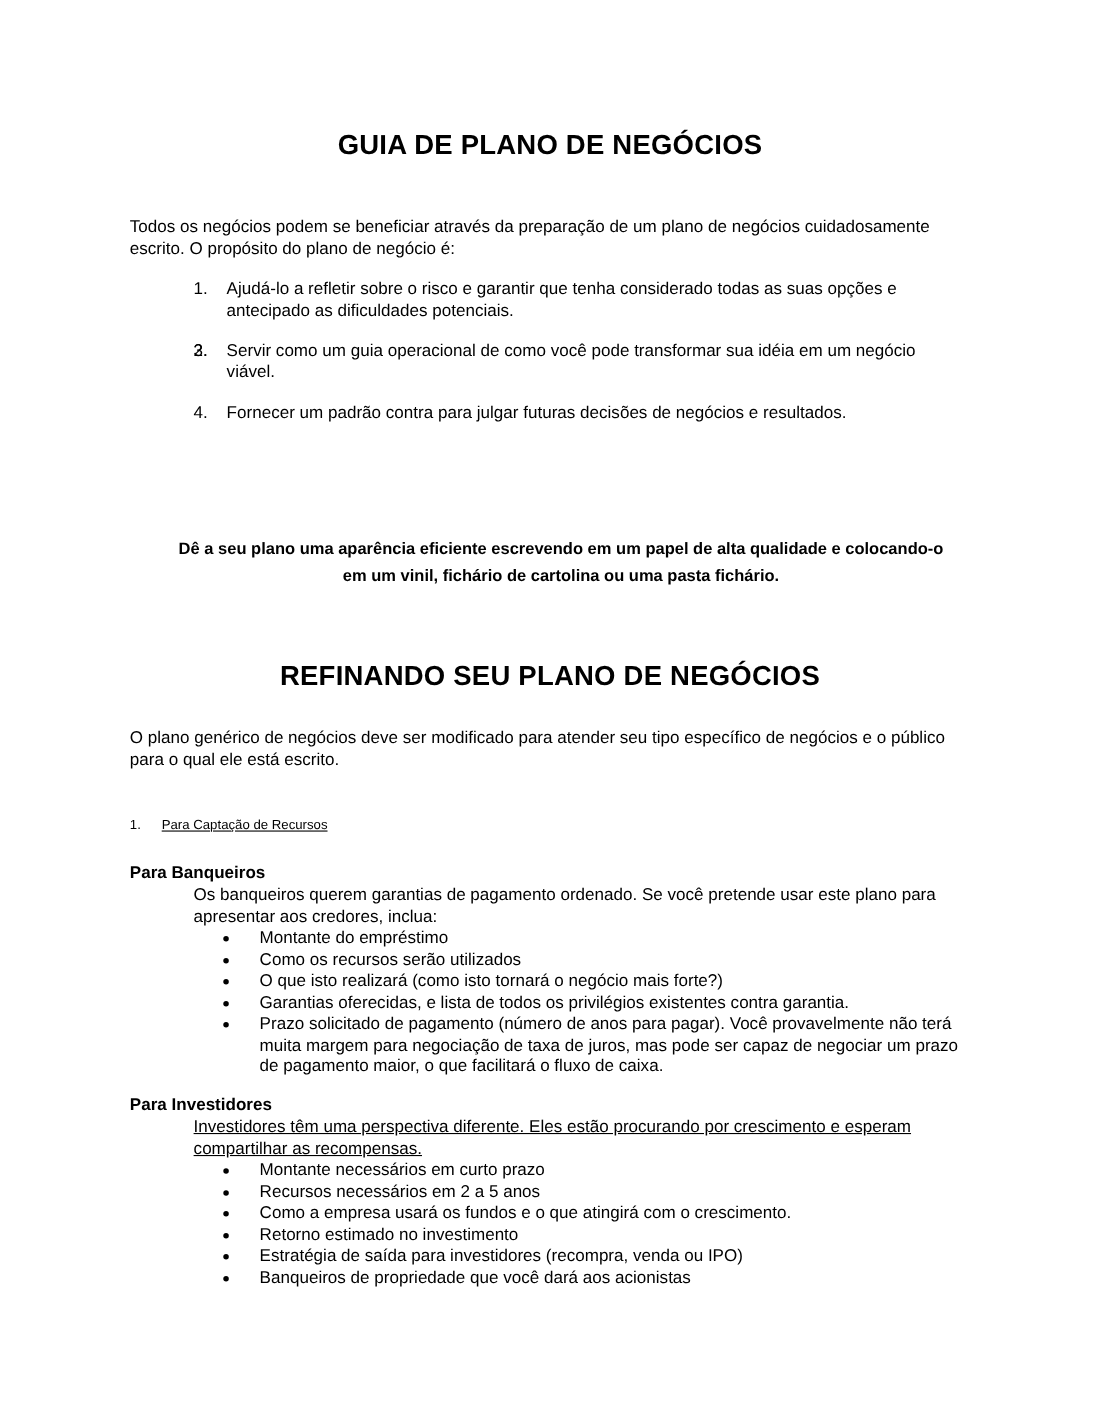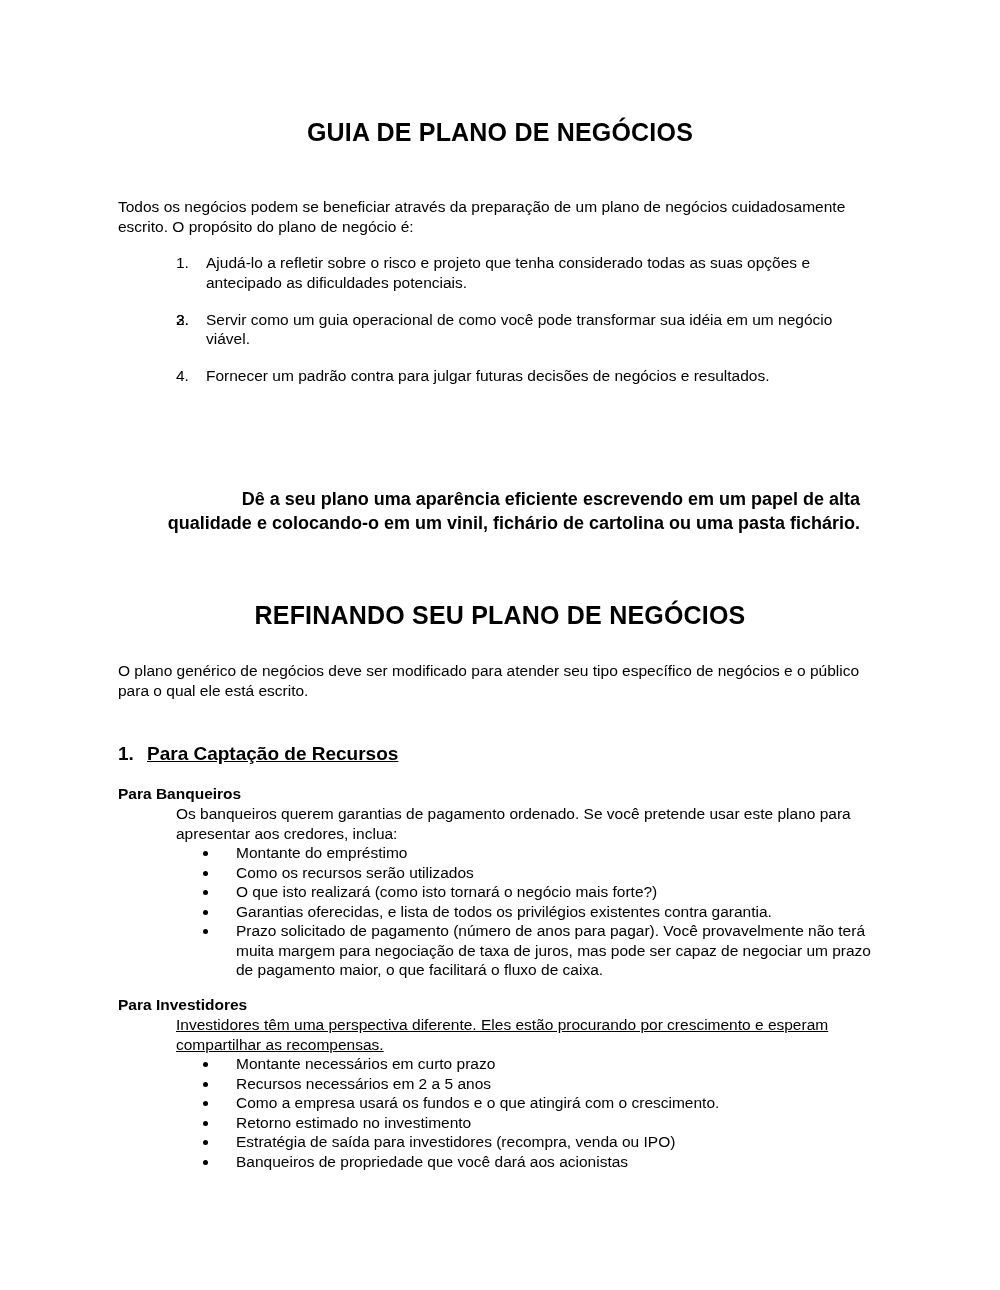--- a/index.html
+++ b/index.html
@@ -22,24 +22,24 @@
     .p-refine { top: 661px; }
     ol.purpose {
       position: absolute; left: 118px; top: 253px; width: 740px;
       margin: 0; padding: 0; list-style: none;
       font-size: 15.5px; line-height: 19.5px;
     }
     ol.purpose li { position: relative; padding-left: 88px; margin-bottom: 17.5px; }
     ol.purpose li .num { position: absolute; left: 58px; top: 0; }
     .callout {
       position: absolute; left: 160px; width: 700px; top: 488px;
-      text-align: right; font-weight: bold; font-size: 18px; line-height: 23.5px; margin: 0;
+      text-align: center; font-weight: bold; font-size: 15px; line-height: 23.5px; margin: 0;
     }
     .section-head {
-      position: absolute; left: 118px; top: 743px; font-weight: bold; font-size: 19px; margin: 0;
+      position: absolute; left: 118px; top: 743px; font-weight: normal; font-size: 12px; margin: 0;
     }
     .section-head .snum { display: inline-block; width: 29px; }
     .section-head .slabel { text-decoration: underline; }
     .sub-head {
       position: absolute; left: 118px; font-weight: bold; font-size: 15.5px; margin: 0;
     }
     .sh-bank { top: 785px; }
     .sh-inv { top: 996px; }
     .sub-para {
       position: absolute; left: 176px; width: 700px;
@@ -62,21 +62,21 @@
 </head>
 <body>
 
 <div class="page">
 
   <h1 class="title t1">GUIA DE PLANO DE NEGÓCIOS</h1>
 
   <p class="para p-intro">Todos os negócios podem se beneficiar através da preparação de um plano de negócios cuidadosamente escrito. O propósito do plano de negócio é:</p>
 
   <ol class="purpose">
-    <li><span class="num">1.</span><span>Ajudá-lo a refletir sobre o risco e projeto que tenha considerado todas as suas opções e antecipado as dificuldades potenciais.</span></li>
+    <li><span class="num">1.</span><span>Ajudá-lo a refletir sobre o risco e garantir que tenha considerado todas as suas opções e antecipado as dificuldades potenciais.</span></li>
     <li><span class="num">2.</span></li>
     <li><span class="num">3.</span><span>Servir como um guia operacional de como você pode transformar sua idéia em um negócio viável.</span></li>
     <li><span class="num">4.</span><span>Fornecer um padrão contra para julgar futuras decisões de negócios e resultados.</span></li>
   </ol>
 
   <p class="callout">Dê a seu plano uma aparência eficiente escrevendo em um papel de alta qualidade e colocando-o em um vinil, fichário de cartolina ou uma pasta fichário.</p>
 
   <h1 class="title t2">REFINANDO SEU PLANO DE NEGÓCIOS</h1>
 
   <p class="para p-refine">O plano genérico de negócios deve ser modificado para atender seu tipo específico de negócios e o público para o qual ele está escrito.</p>

